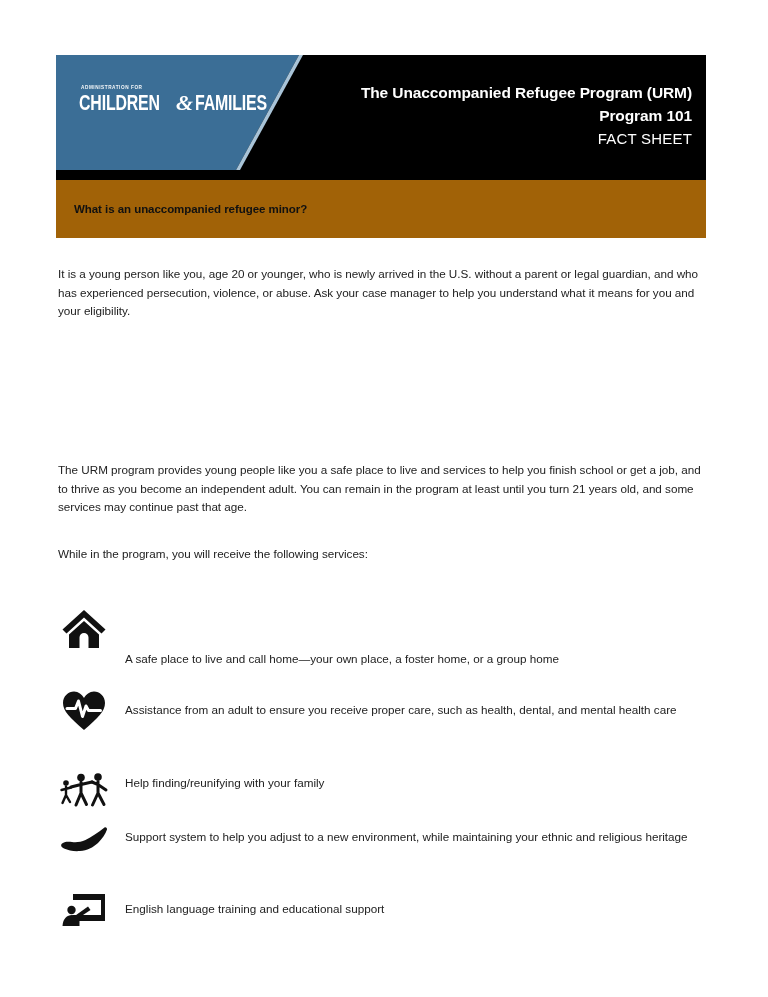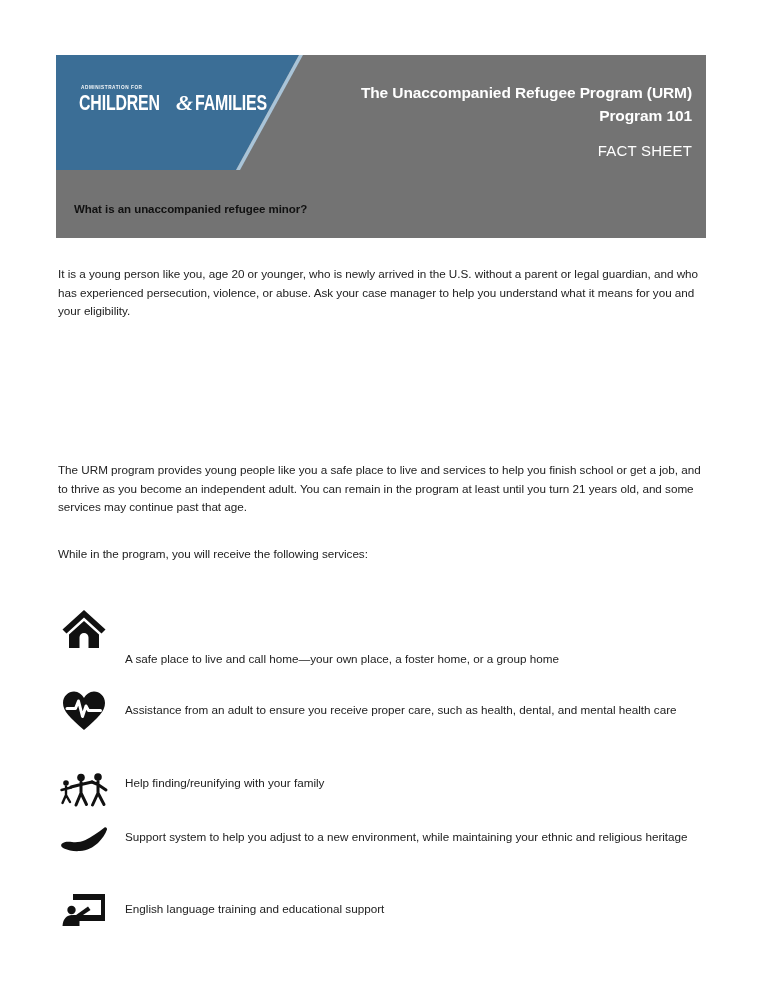--- a/index.html
+++ b/index.html
@@ -25,21 +25,21 @@
   }
 
   
   .banner {
     position: absolute;
     left: 56px;
     top: 55px;
     width: 650px;
     height: 142px;
     overflow: hidden;
-    background: #737373;
+    background: #000000;
   }
   .banner-left {
     position: absolute;
     left: 0; top: 0;
     width: 100%;
     height: 100%;
     background: #3b6e96;
     clip-path: polygon(0 0, 243px 0, 180px 115px, 0 115px);
   }
   .banner-stripe {
@@ -105,29 +105,28 @@
     line-height: 23px;
     letter-spacing: -0.1px;
     white-space: nowrap;
   }
   .banner-subtitle {
     font-size: 15px;
     font-weight: normal;
     line-height: 23px;
     letter-spacing: .2px;
     white-space: nowrap;
-    margin-top: 12px;
   }
 
   
   .section-band {
     position: absolute;
     left: 56px;
     width: 650px;
-    background: #737373;
+    background: #a16207;
   }
   .section-band-label {
     position: absolute;
     left: 18px;
     font-size: 11.5px;
     font-weight: bold;
     color: #111111;
     letter-spacing: -0.05px;
     white-space: nowrap;
   }

